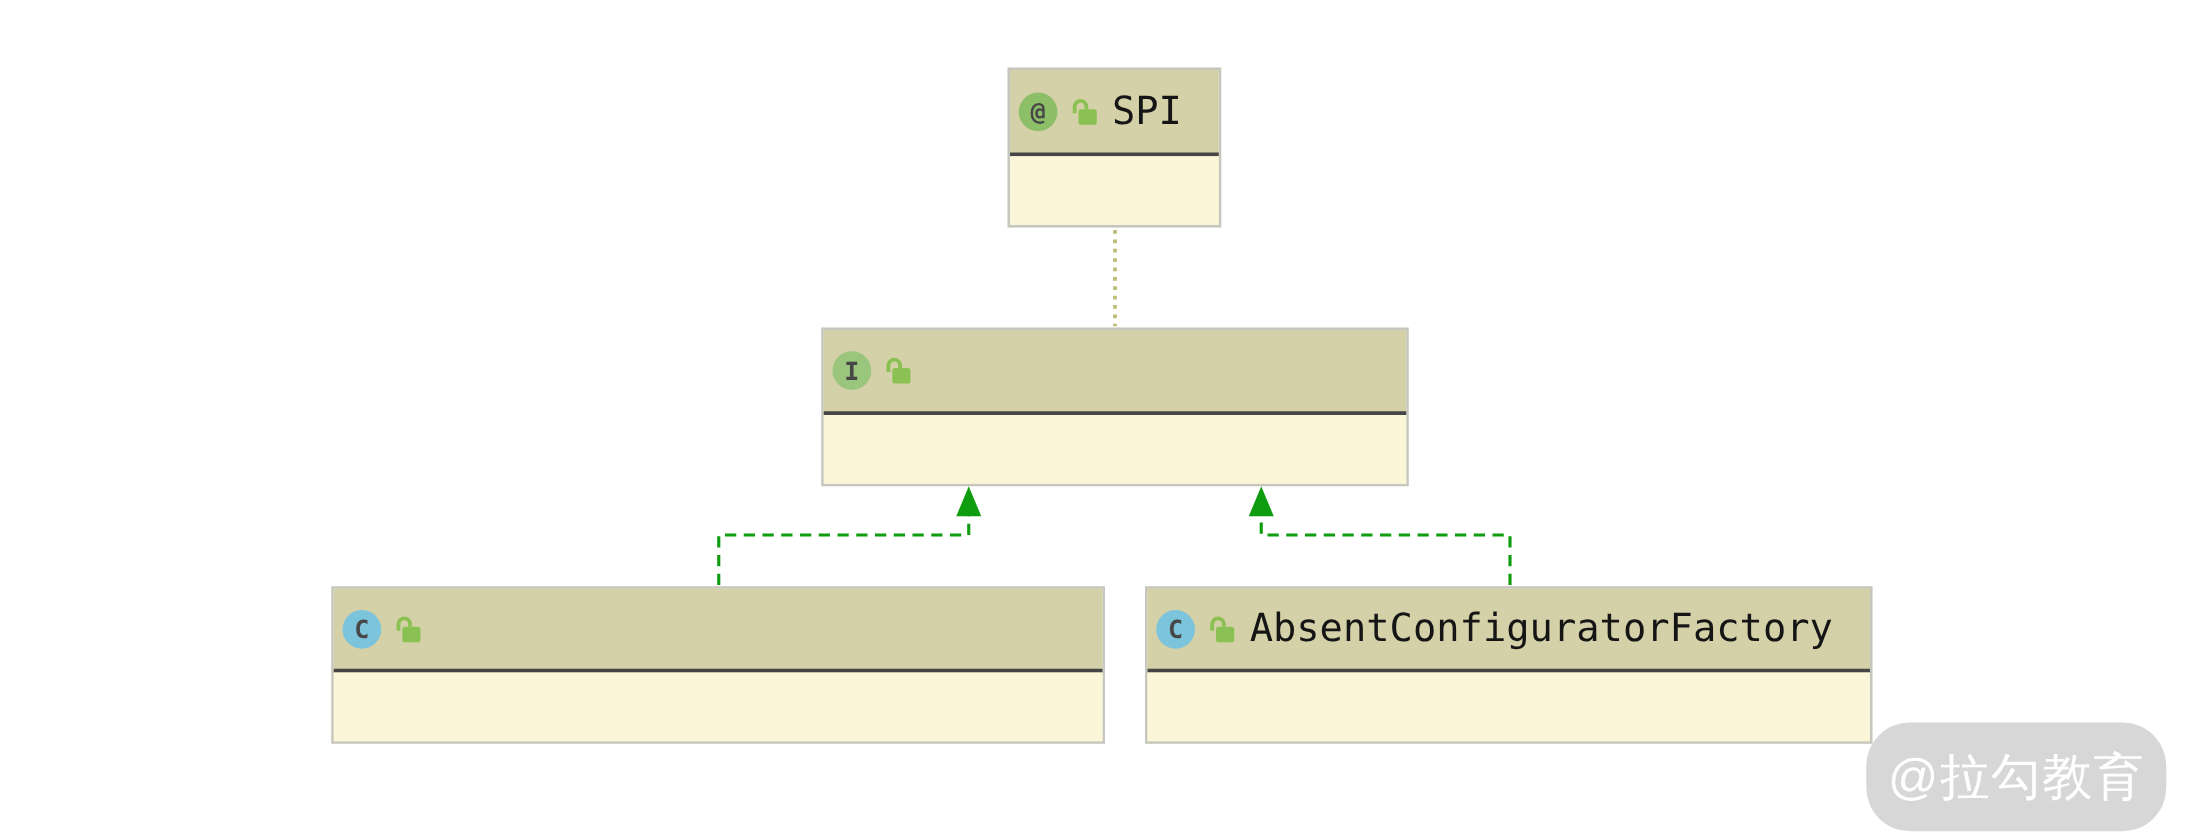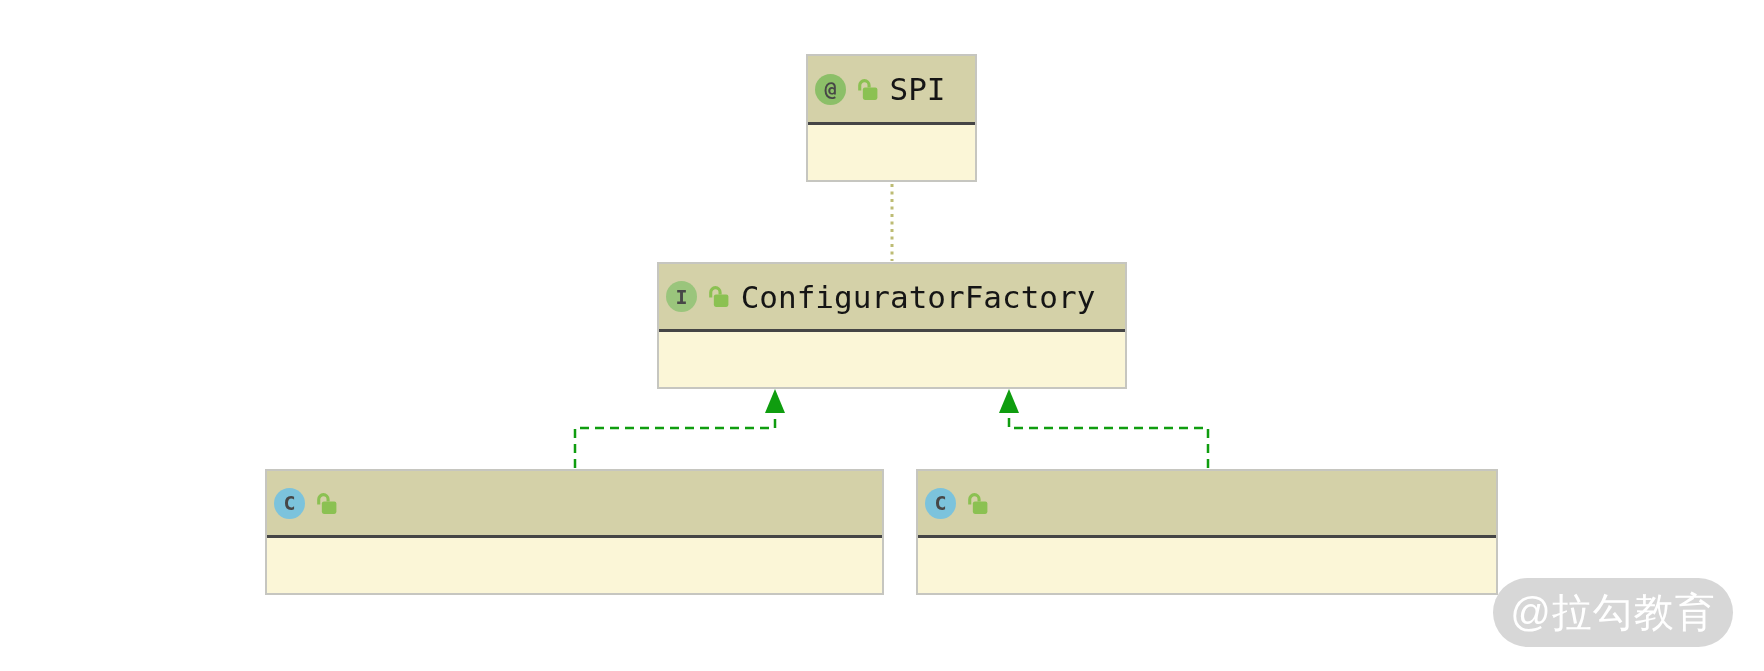--- a/index.html
+++ b/index.html
@@ -76,21 +76,21 @@
     height: 671px;
     pointer-events: none;
   }
 
   
   .watermark {
     position: absolute;
     left: 1493px;
     top: 578px;
     width: 240px;
-    height: 69px;
+    height: 87px;
     border-radius: 35px;
     background: #d7d7d7;
     color: #ffffff;
     font-size: 40px;
     display: flex;
     align-items: center;
     justify-content: center;
     letter-spacing: 1px;
     font-family: "Liberation Sans", sans-serif;
   }
@@ -112,21 +112,20 @@
     <div class="node-body"></div>
   </div>
 
   <div class="node" style="left:657px; top:262px; width:470px; height:127px;">
     <div class="node-header" style="height:68px;">
       <span class="kind-circle kind-interface">I</span>
       <svg class="lock-icon" width="26" height="27" viewBox="0 0 24 26">
         <path d="M5 14 V9 a4.5 4.5 0 0 1 9 0 v2" fill="none" stroke="#8bc152" stroke-width="3"></path>
         <rect x="8" y="11" width="14" height="12" rx="2" fill="#8bc152"></rect>
       </svg>
-      <span class="node-name">ConfiguratorFactory</span>
     </div>
     <div class="node-body"></div>
   </div>
 
   <div class="node" style="left:265px; top:469px; width:619px; height:126px;">
     <div class="node-header" style="height:67px;">
       <span class="kind-circle kind-class">C</span>
       <svg class="lock-icon" width="26" height="27" viewBox="0 0 24 26">
         <path d="M5 14 V9 a4.5 4.5 0 0 1 9 0 v2" fill="none" stroke="#8bc152" stroke-width="3"></path>
         <rect x="8" y="11" width="14" height="12" rx="2" fill="#8bc152"></rect>
@@ -135,20 +134,21 @@
     <div class="node-body"></div>
   </div>
 
   <div class="node" style="left:916px; top:469px; width:582px; height:126px;">
     <div class="node-header" style="height:67px;">
       <span class="kind-circle kind-class">C</span>
       <svg class="lock-icon" width="26" height="27" viewBox="0 0 24 26">
         <path d="M5 14 V9 a4.5 4.5 0 0 1 9 0 v2" fill="none" stroke="#8bc152" stroke-width="3"></path>
         <rect x="8" y="11" width="14" height="12" rx="2" fill="#8bc152"></rect>
       </svg>
+      <span class="node-name">AbsentConfiguratorFactory</span>
     </div>
     <div class="node-body"></div>
   </div>
 
   <svg id="edges" viewBox="0 0 1764 671">
 
     <path d="M892 184 L892 261" fill="none" stroke="#bdbc74" stroke-width="3" stroke-dasharray="3 4.5"></path>
 
     <path d="M575 468 L575 428 L775 428 L775 412" fill="none" stroke="#0f9d0f" stroke-width="2.5" stroke-dasharray="9 6"></path>
     <polygon points="775,389 765,413 785,413" fill="#0f9d0f"></polygon>

